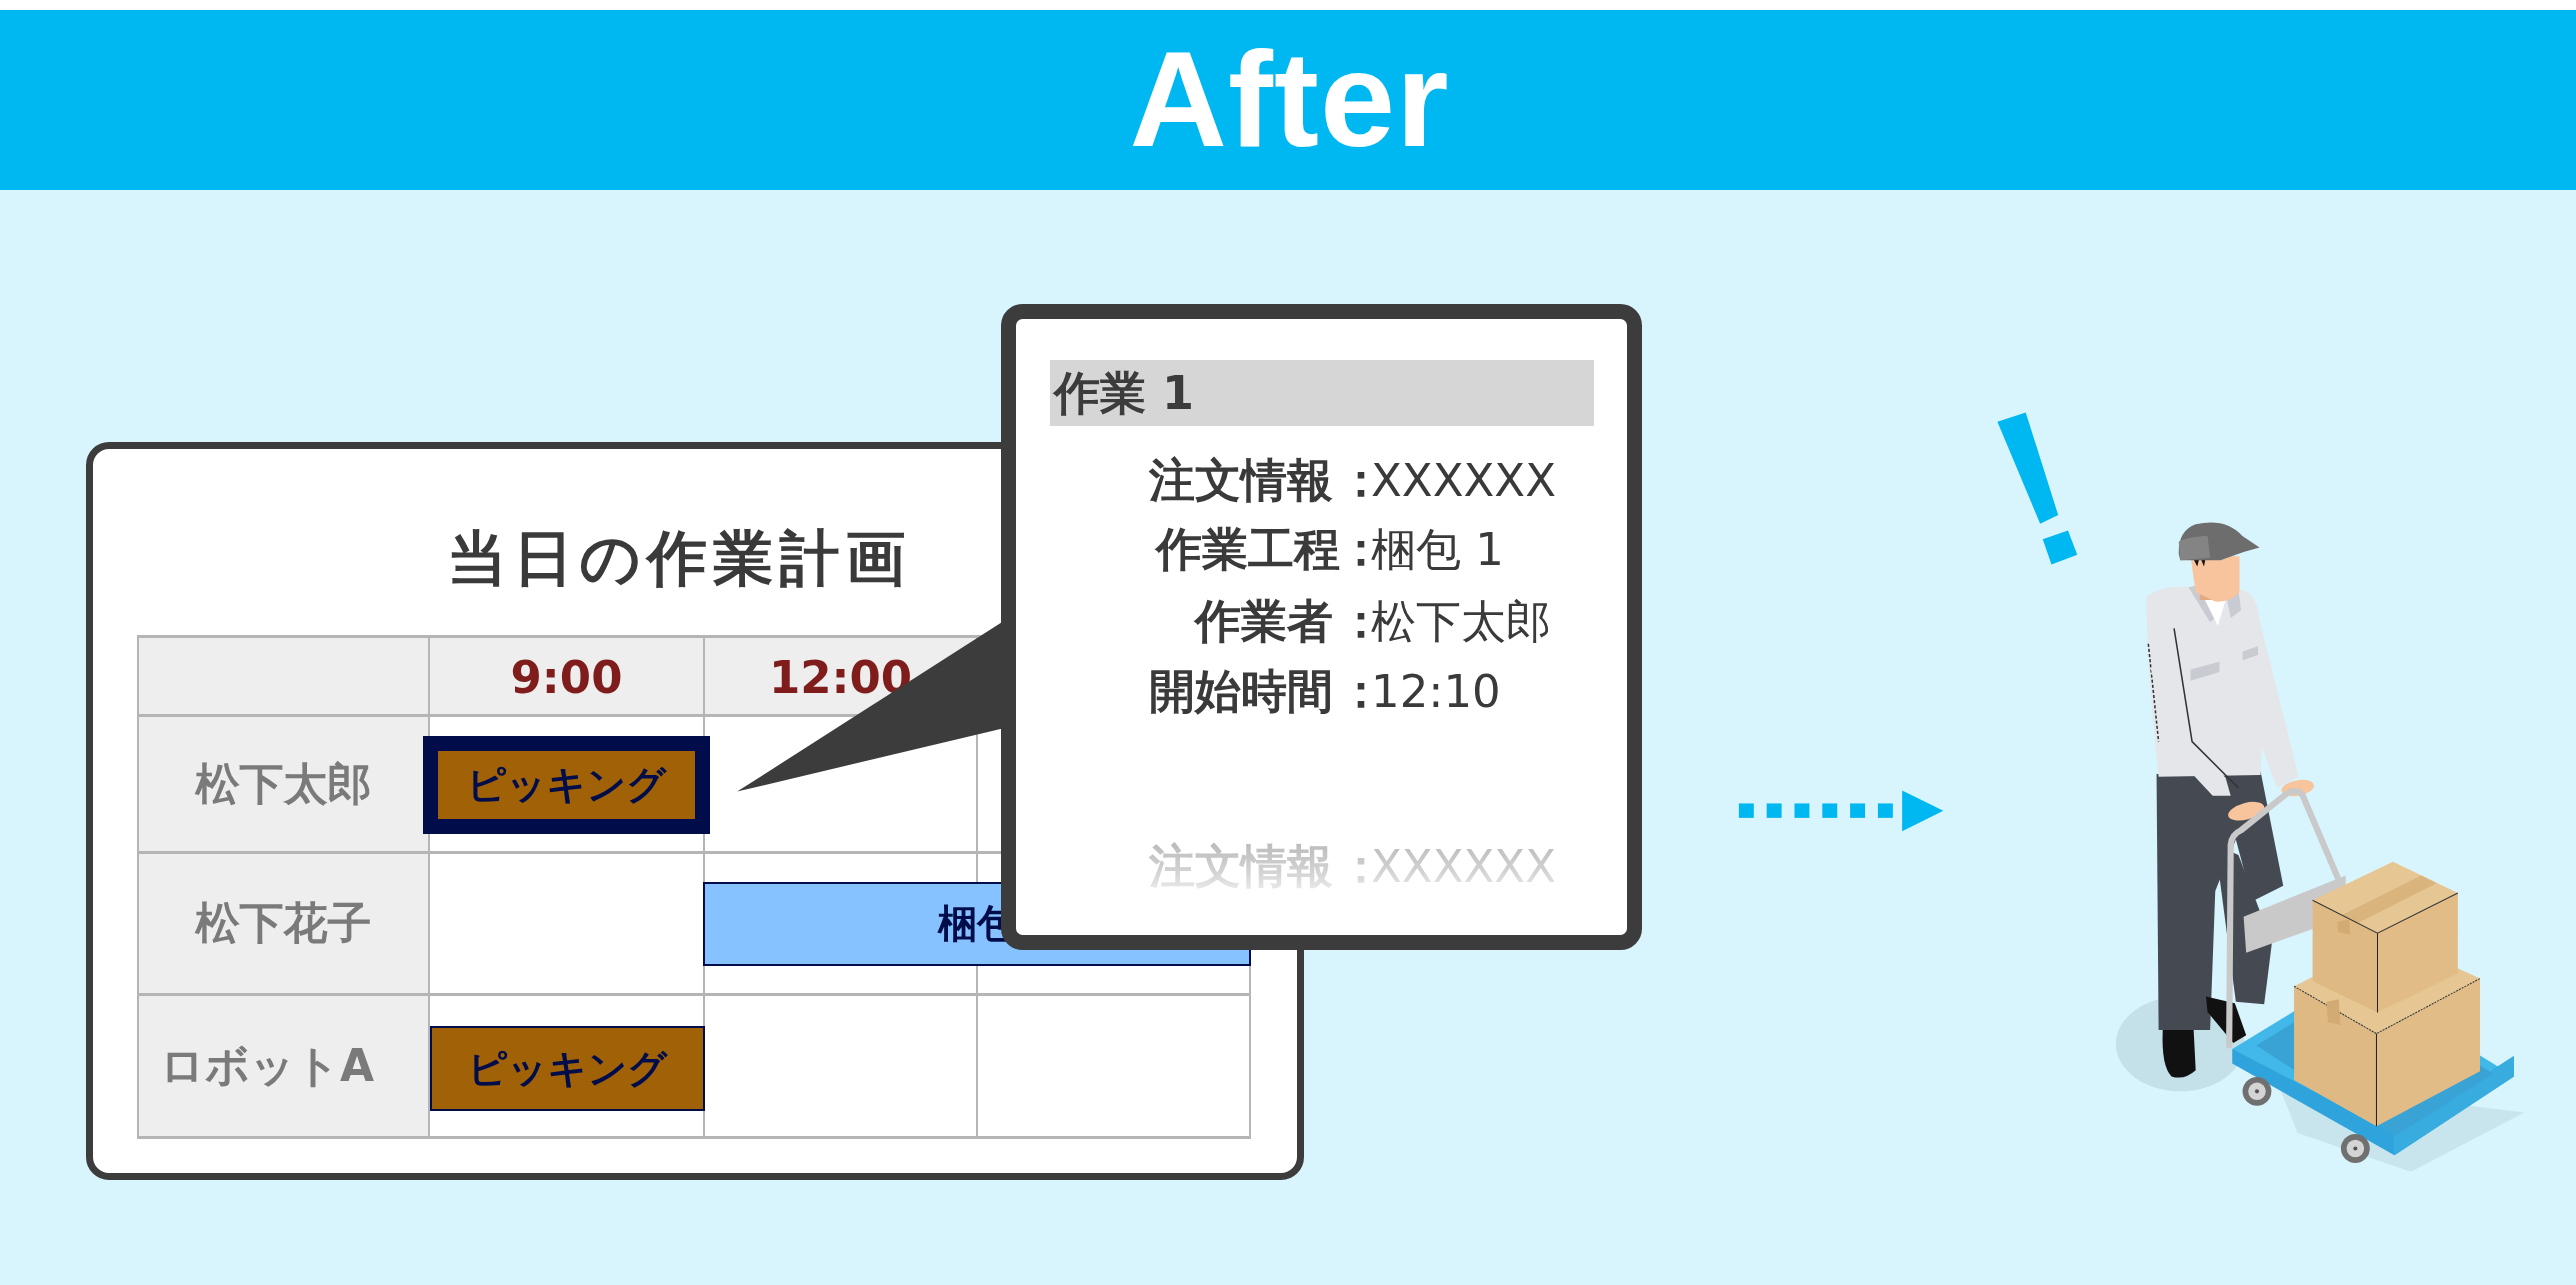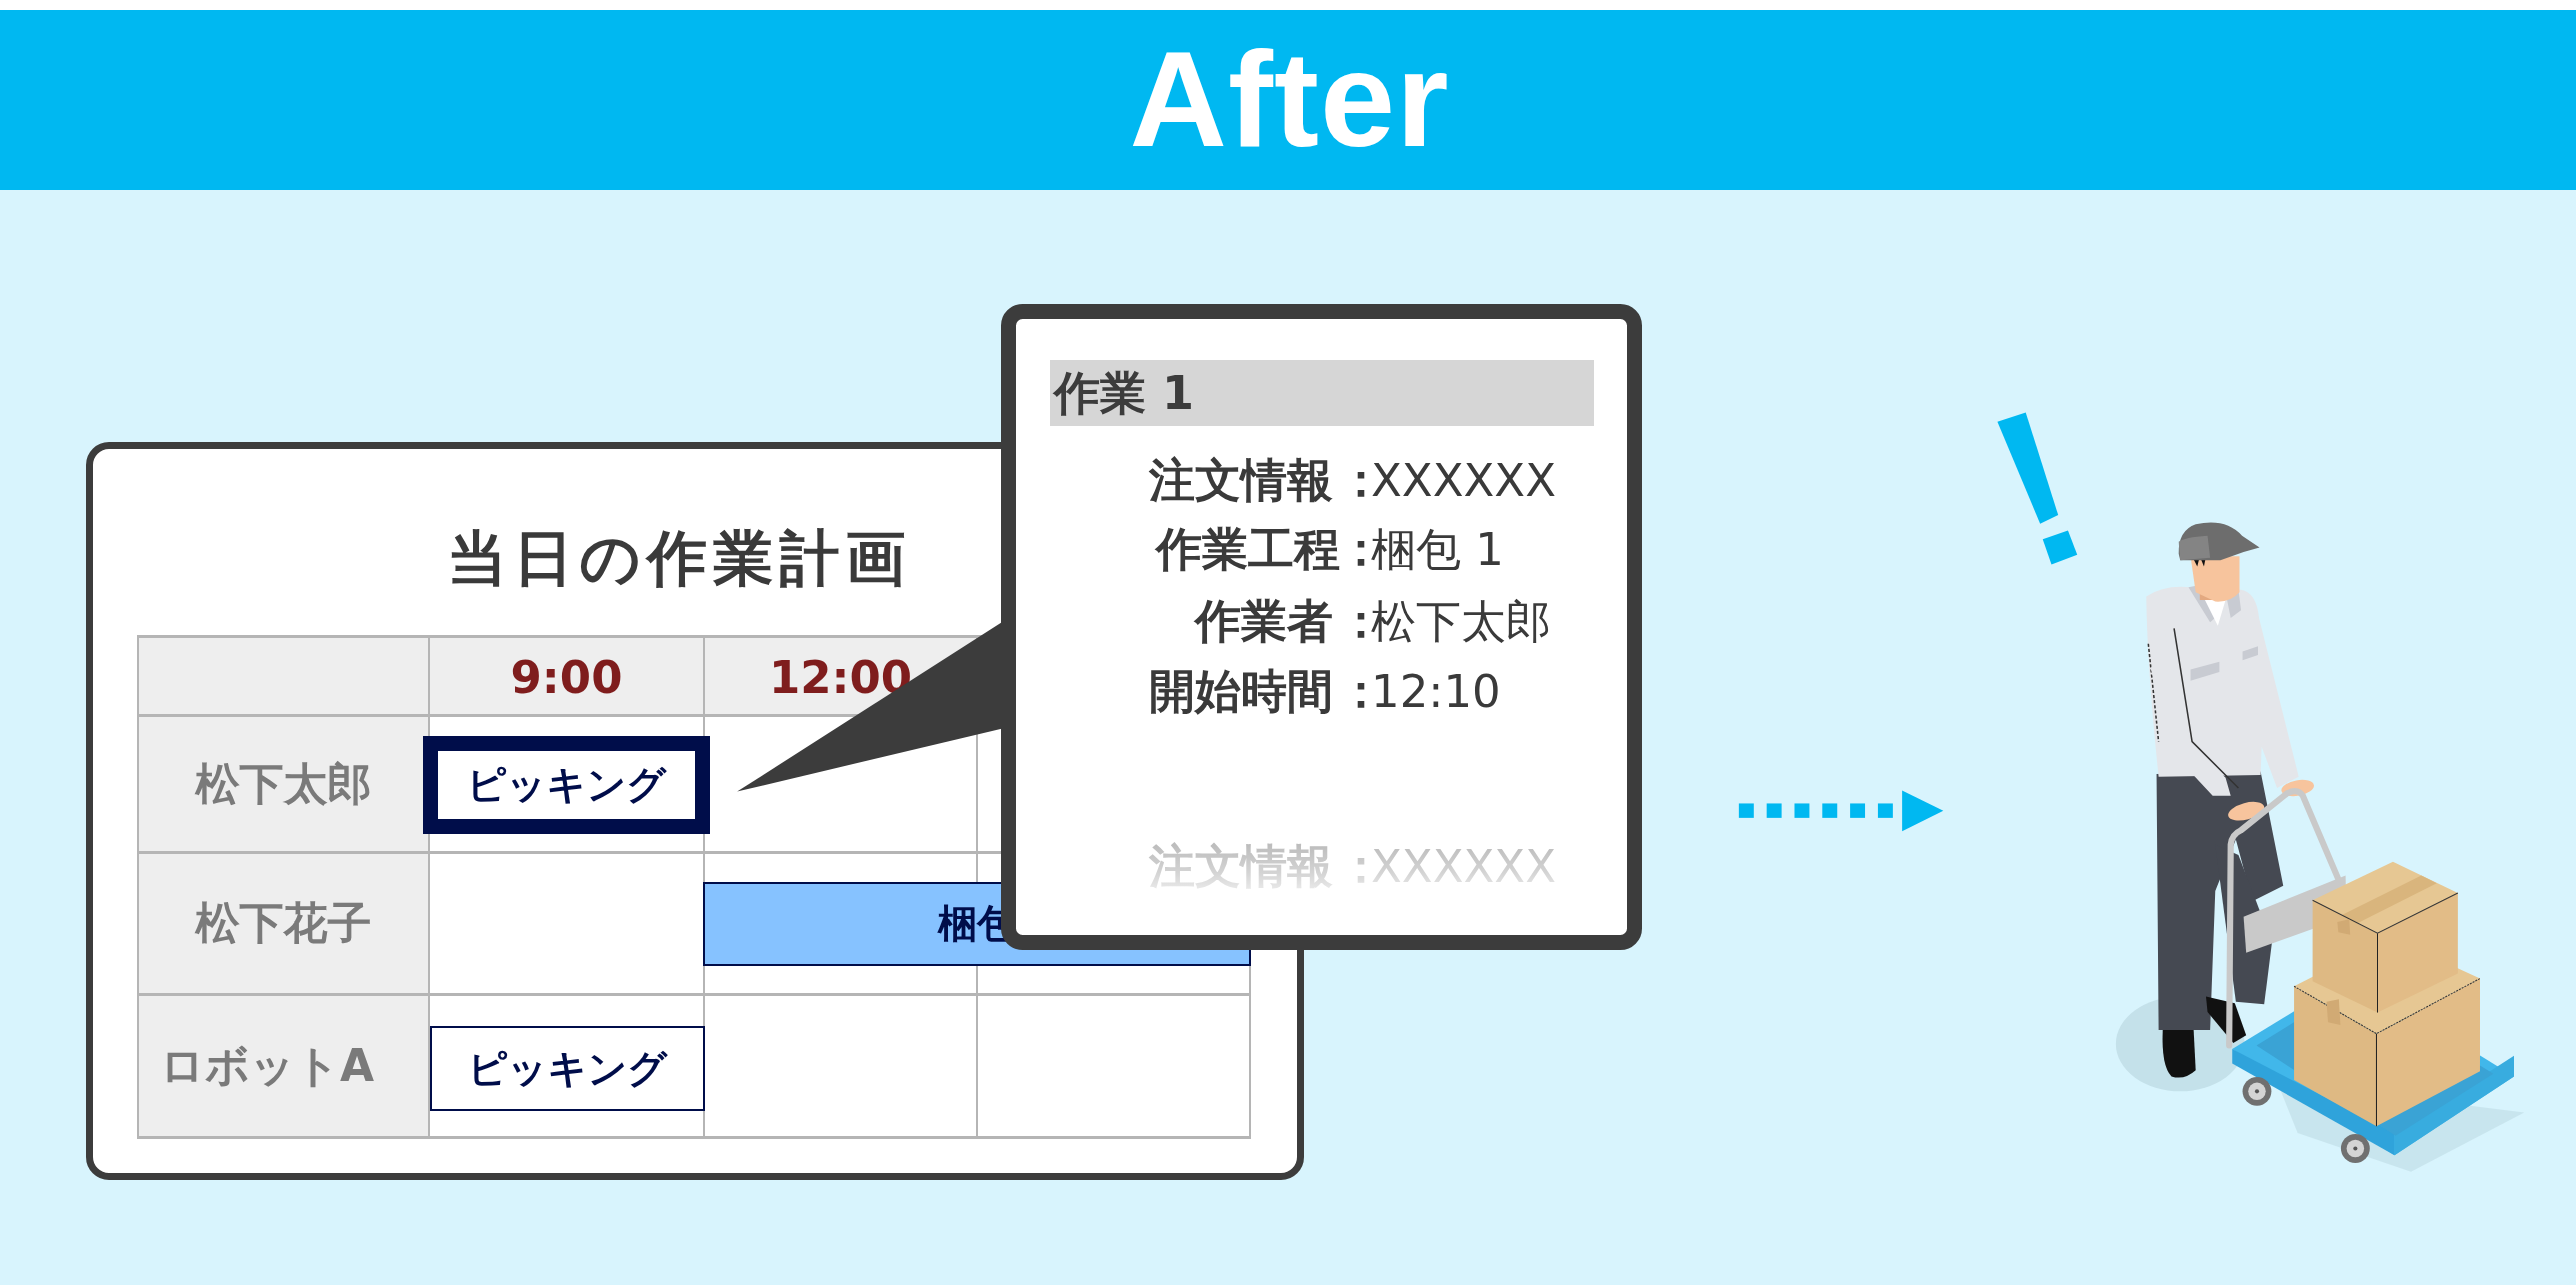--- a/index.html
+++ b/index.html
@@ -39,21 +39,21 @@
   }
   .row-label {
     position:absolute; text-align:center; color:#7a7a7a; font-weight:bold;
     font-size:44px; white-space:nowrap;
   }
   .task {
     position:absolute; box-sizing:border-box; display:flex; align-items:center;
     justify-content:center; color:#000d4a; font-weight:bold; font-size:39px;
     white-space:nowrap; cursor:pointer;
   }
-  .task.picking { background:#ffffff; border:2.6px solid #000d4a; }
+  .task.picking { background:#a16207; border:2.6px solid #000d4a; }
   .task.selected { border:15px solid #000d4a; }
   .task.packing { background:#86c2ff; border:2.6px solid #000d4a; }
 
   
   .callout-pointer { position:absolute; left:0; top:0; }
   .popup {
     position:absolute; left:1001px; top:280px; width:641px; height:646px;
     box-sizing:border-box; background:#ffffff; border:15px solid #3c3c3c;
     border-radius:21.6px; overflow:hidden;margin-top:24px;
   }

